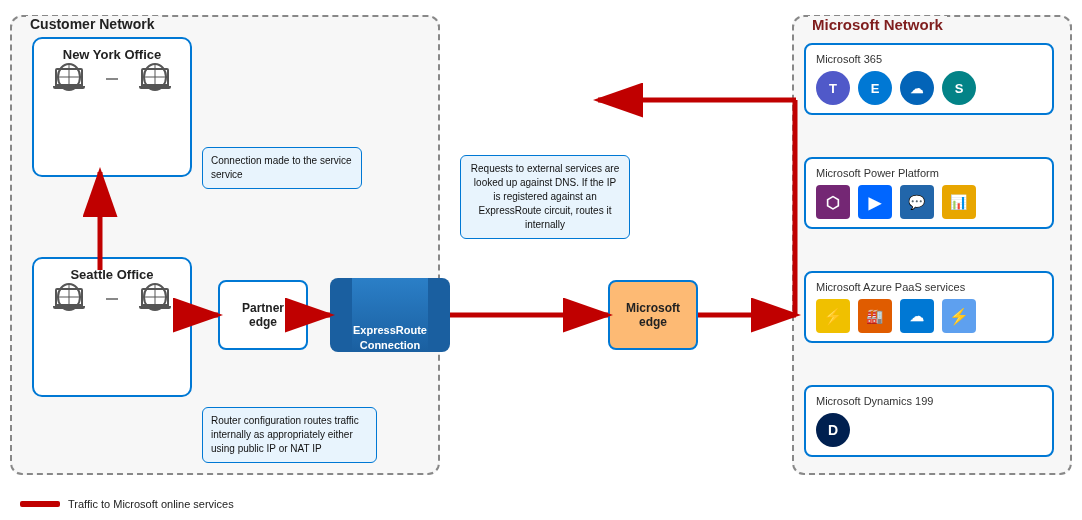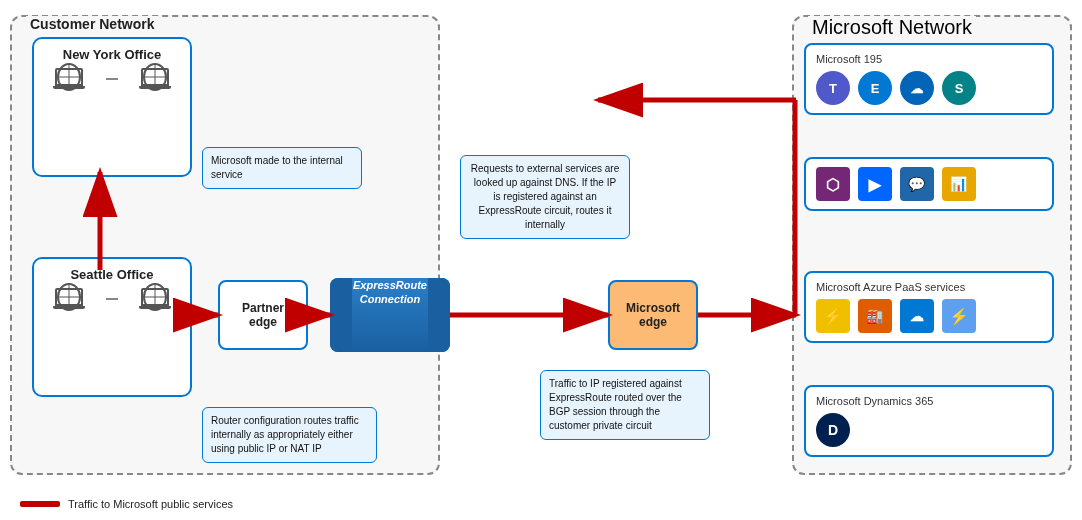--- a/index.html
+++ b/index.html
@@ -49,23 +49,23 @@
       width: 280px;
       height: 460px;
       border: 2px dashed #888;
       border-radius: 12px;
       background: #f7f7f7;
     }
     .ms-network-label {
       position: absolute;
       top: -1px;
       left: 14px;
-      font-size: 20px;
-      font-weight: 400;
-      color: #000000;
+      font-size: 15px;
+      font-weight: 700;
+      color: #7f1d1d;
       background: #f7f7f7;
       padding: 0 4px;
     }
 
     
     .office-box {
       position: absolute;
       border: 2.5px solid #0078d4;
       border-radius: 10px;
       background: #fff;
@@ -216,27 +216,26 @@
       width: 120px;
       height: 74px;
       display: flex;
       align-items: center;
       justify-content: center;
     }
     .cylinder {
       width: 120px;
       height: 74px;
       background: linear-gradient(to bottom, #2b7fc7, #1a5fa0);
-      border-radius: 8px;
+      border-radius: 20px;
       display: flex;
       flex-direction: column;
       align-items: center;
-      justify-content: flex-start;
+      justify-content: flex-end;
       position: relative;
-      font-style: italic;
     }
     .cylinder::before {
       content: '';
       position: absolute;
       left: 0;
       top: 0;
       width: 22px;
       height: 100%;
       background: #1a5fa0;
       border-radius: 8px 0 0 8px;
@@ -407,21 +406,21 @@
         <div class="laptop">
           <div class="laptop-screen">
             <div class="globe-icon"></div>
           </div>
           <div class="laptop-base"></div>
         </div>
       </div>
     </div>
 
     <div class="callout" style="left:190px; top:130px;">
-      <span>Microsoft made to the internal service</span>
+      <span>Connection made to the service service</span>
     </div>
 
     <div class="callout" style="left:190px; top:390px; max-width:175px;">
       <span>Router configuration routes traffic internally as appropriately either using public IP or NAT IP</span>
     </div>
   </div>
 
   <div class="partner-edge">
     <span>Partner<br>edge</span>
   </div>
@@ -429,63 +428,61 @@
   <div class="expressroute">
     <div class="cylinder">
       <span class="cylinder-label">ExpressRoute<br>Connection</span>
     </div>
   </div>
 
   <div class="ms-edge">
     <span>Microsoft<br>edge</span>
   </div>
 
-  <div class="callout" style="left:540px; top:370px; max-width:170px;">
-    <span>Traffic to IP registered against ExpressRoute routed over the BGP session through the customer private circuit</span>
-  </div>
 
 
   <div class="callout" style="left:460px; top:155px; max-width:170px;text-align:center;">
     <span>Requests to external services are looked up against DNS. If the IP is registered against an ExpressRoute circuit, routes it internally</span>
   </div>
 
   <div class="ms-network">
     <span class="ms-network-label">Microsoft Network</span>
 
     <div class="ms-service svc-ms365">
-      <div class="ms-service-title">Microsoft 195</div>
+      <div class="ms-service-title">Microsoft 365</div>
       <div class="ms-service-icons">
         <div class="icon-circle teams-icon" style="font-size:13px;">T</div>
         <div class="icon-circle edge-icon" style="font-size:13px;">E</div>
         <div class="icon-circle onedrive-icon" style="font-size:13px;">☁</div>
         <div class="icon-circle sharepoint-icon" style="font-size:13px;">S</div>
       </div>
     </div>
 
     <div class="ms-service svc-power">
+      <div class="ms-service-title">Microsoft Power Platform</div>
       <div class="ms-service-icons">
         <div class="icon-circle power-apps" style="font-size:16px; width:34px; height:34px;">⬡</div>
         <div class="icon-circle power-automate" style="font-size:16px; width:34px; height:34px;">▶</div>
         <div class="icon-circle" style="background:#2266aa; font-size:14px; border-radius:4px;">💬</div>
         <div class="icon-circle power-bi" style="font-size:14px; border-radius:4px;">📊</div>
       </div>
     </div>
 
     <div class="ms-service svc-azure">
       <div class="ms-service-title">Microsoft Azure PaaS services</div>
       <div class="ms-service-icons">
         <div class="icon-circle azure-icon1" style="font-size:16px; border-radius:4px;">⚡</div>
         <div class="icon-circle azure-icon2" style="font-size:14px; border-radius:4px;">🏭</div>
         <div class="icon-circle azure-icon3" style="font-size:14px; border-radius:4px;">☁</div>
         <div class="icon-circle azure-icon4" style="font-size:16px; border-radius:4px;">⚡</div>
       </div>
     </div>
 
     <div class="ms-service svc-dynamics">
-      <div class="ms-service-title">Microsoft Dynamics 365</div>
+      <div class="ms-service-title">Microsoft Dynamics 199</div>
       <div class="ms-service-icons">
         <div class="icon-circle dynamics-icon" style="font-size:14px;">D</div>
       </div>
     </div>
   </div>
 
   <svg class="arrows-svg" viewBox="0 0 1082 520">
     <defs>
       <marker id="arrowRed" markerWidth="10" markerHeight="7" refX="9" refY="3.5" orient="auto">
         <polygon points="0 0, 10 3.5, 0 7" fill="#c00000"></polygon>
@@ -505,16 +502,16 @@
 
     <line x1="698" y1="315" x2="796" y2="315" stroke="#c00000" stroke-width="5" marker-end="url(#arrowRed)"></line>
 
     <line x1="796" y1="100" x2="598" y2="100" stroke="#c00000" stroke-width="5" marker-end="url(#arrowRed)"></line>
 
     <line x1="795" y1="315" x2="795" y2="100" stroke="#c00000" stroke-width="5"></line>
   </svg>
 
   <div class="legend">
     <div class="legend-line"></div>
-    <span>Traffic to Microsoft public services</span>
+    <span>Traffic to Microsoft online services</span>
   </div>
 
 </div>
 
 </body></html>

